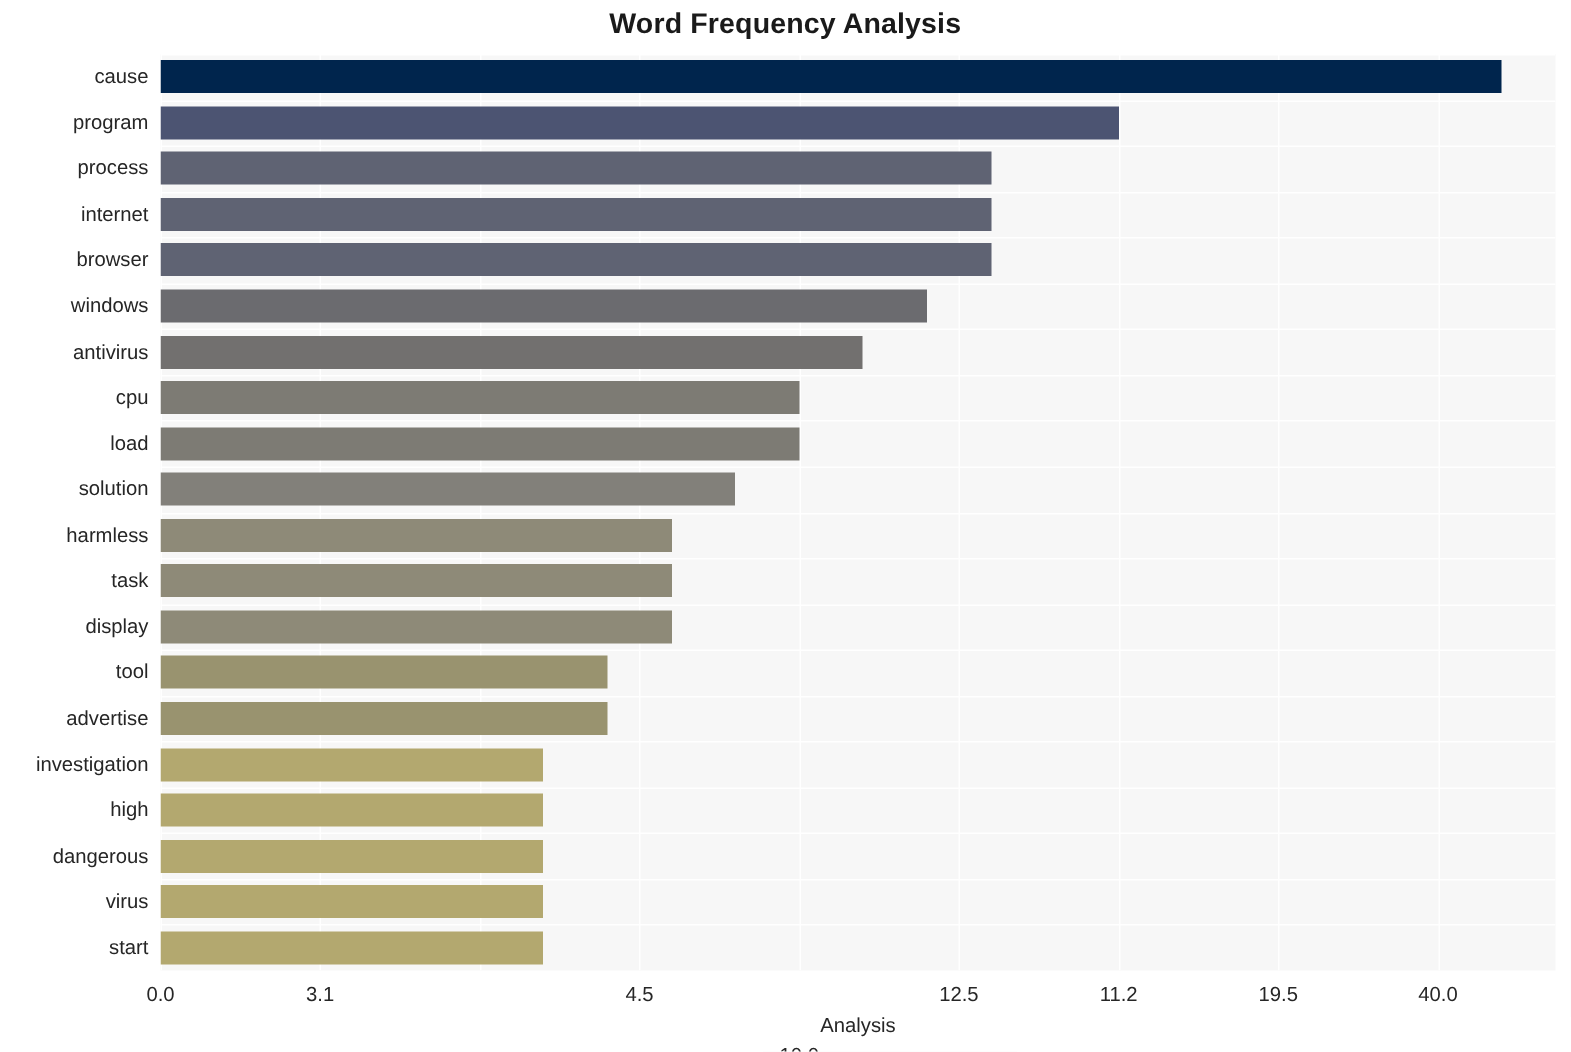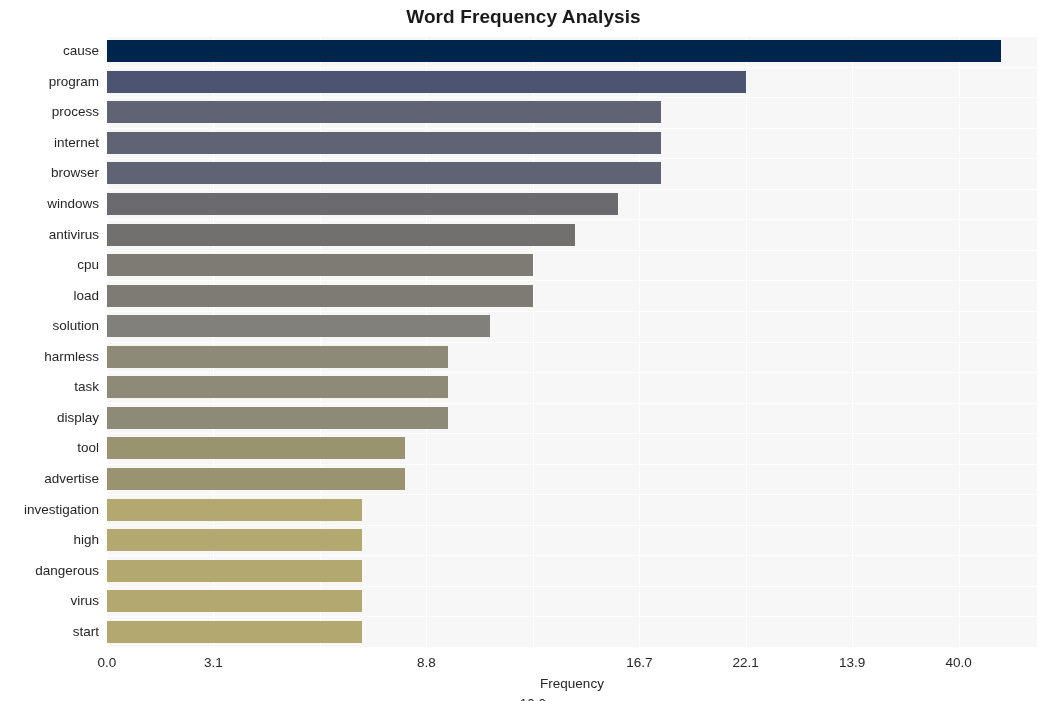--- a/index.html
+++ b/index.html
@@ -203,23 +203,23 @@
         <div class="bar" title="virus: 6" style="width: 255.495px; top: 554.175px; background: rgb(179, 168, 111);"></div>
         <div class="bar" title="start: 6" style="width: 255.495px; top: 584.725px; background: rgb(179, 168, 111);"></div>
       </div>
   </div>
 
   <div id="x-axis">
     <div id="x-tick-labels">
         <div class="x-tick-label" style="left: 107px;">0.0</div>
         <div class="x-tick-label" style="left: 213.456px;">3.1</div>
         <div class="x-tick-label" style="left: 319.912px; margin-top: 46px;">5.0</div>
-        <div class="x-tick-label" style="left: 426.368px;">8.8</div>
+        <div class="x-tick-label" style="left: 426.368px;">4.5</div>
         <div class="x-tick-label" style="left: 532.824px; margin-top: 41px;">10.0</div>
-        <div class="x-tick-label" style="left: 639.28px;">16.7</div>
-        <div class="x-tick-label" style="left: 745.736px;">22.1</div>
-        <div class="x-tick-label" style="left: 852.192px;">13.9</div>
+        <div class="x-tick-label" style="left: 639.28px;">12.5</div>
+        <div class="x-tick-label" style="left: 745.736px;">11.2</div>
+        <div class="x-tick-label" style="left: 852.192px;">19.5</div>
         <div class="x-tick-label" style="left: 958.648px;">40.0</div>
       </div>
-    <div id="x-axis-title">Frequency</div>
+    <div id="x-axis-title">Analysis</div>
   </div>
 
 </div>
 
 </body></html>

